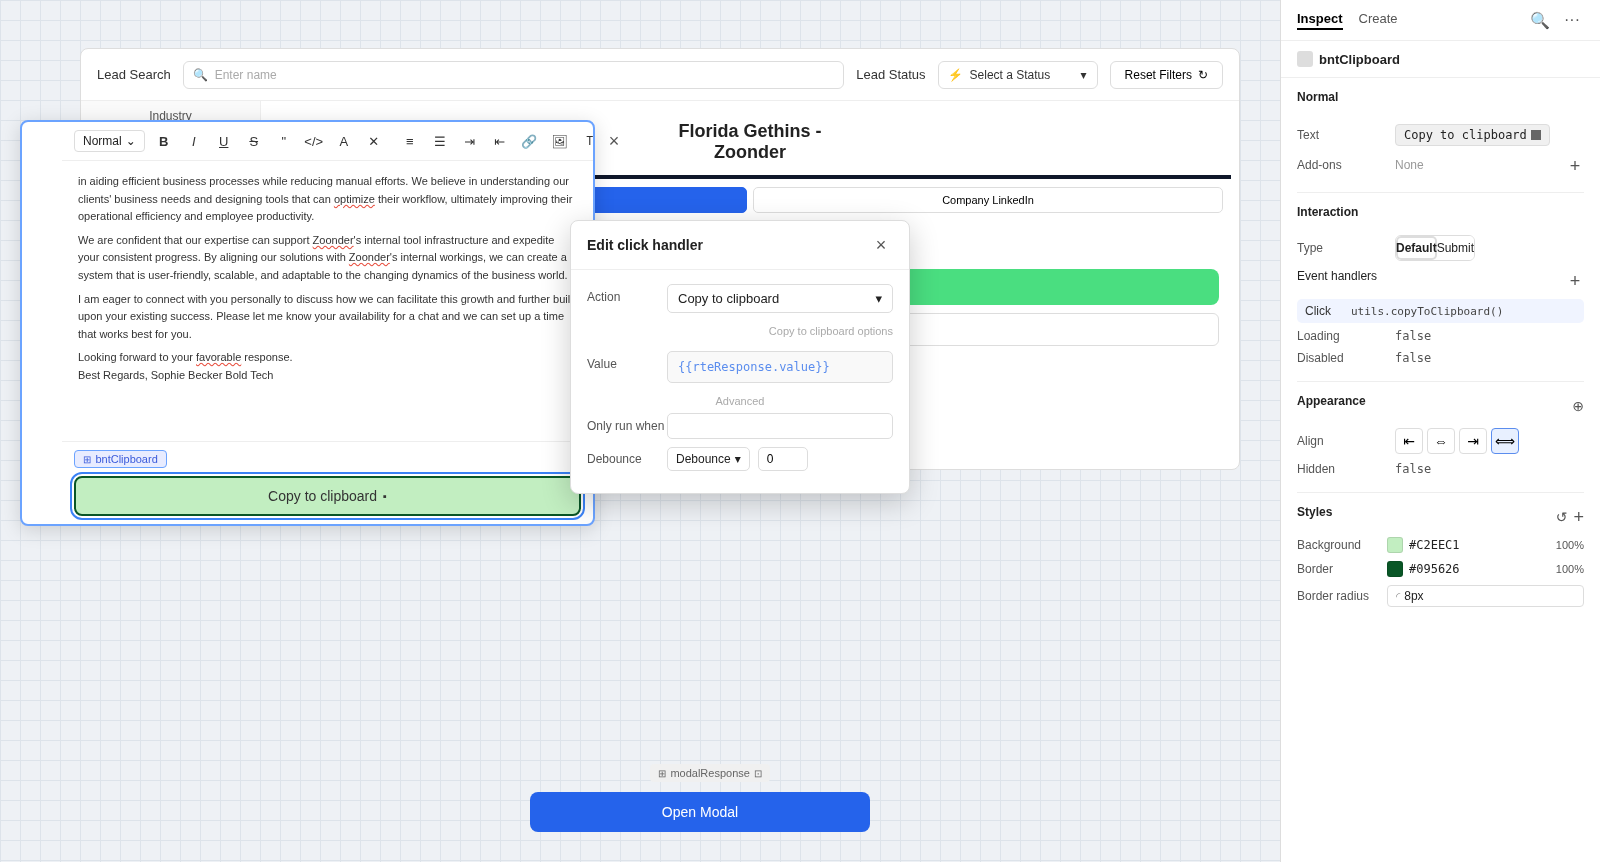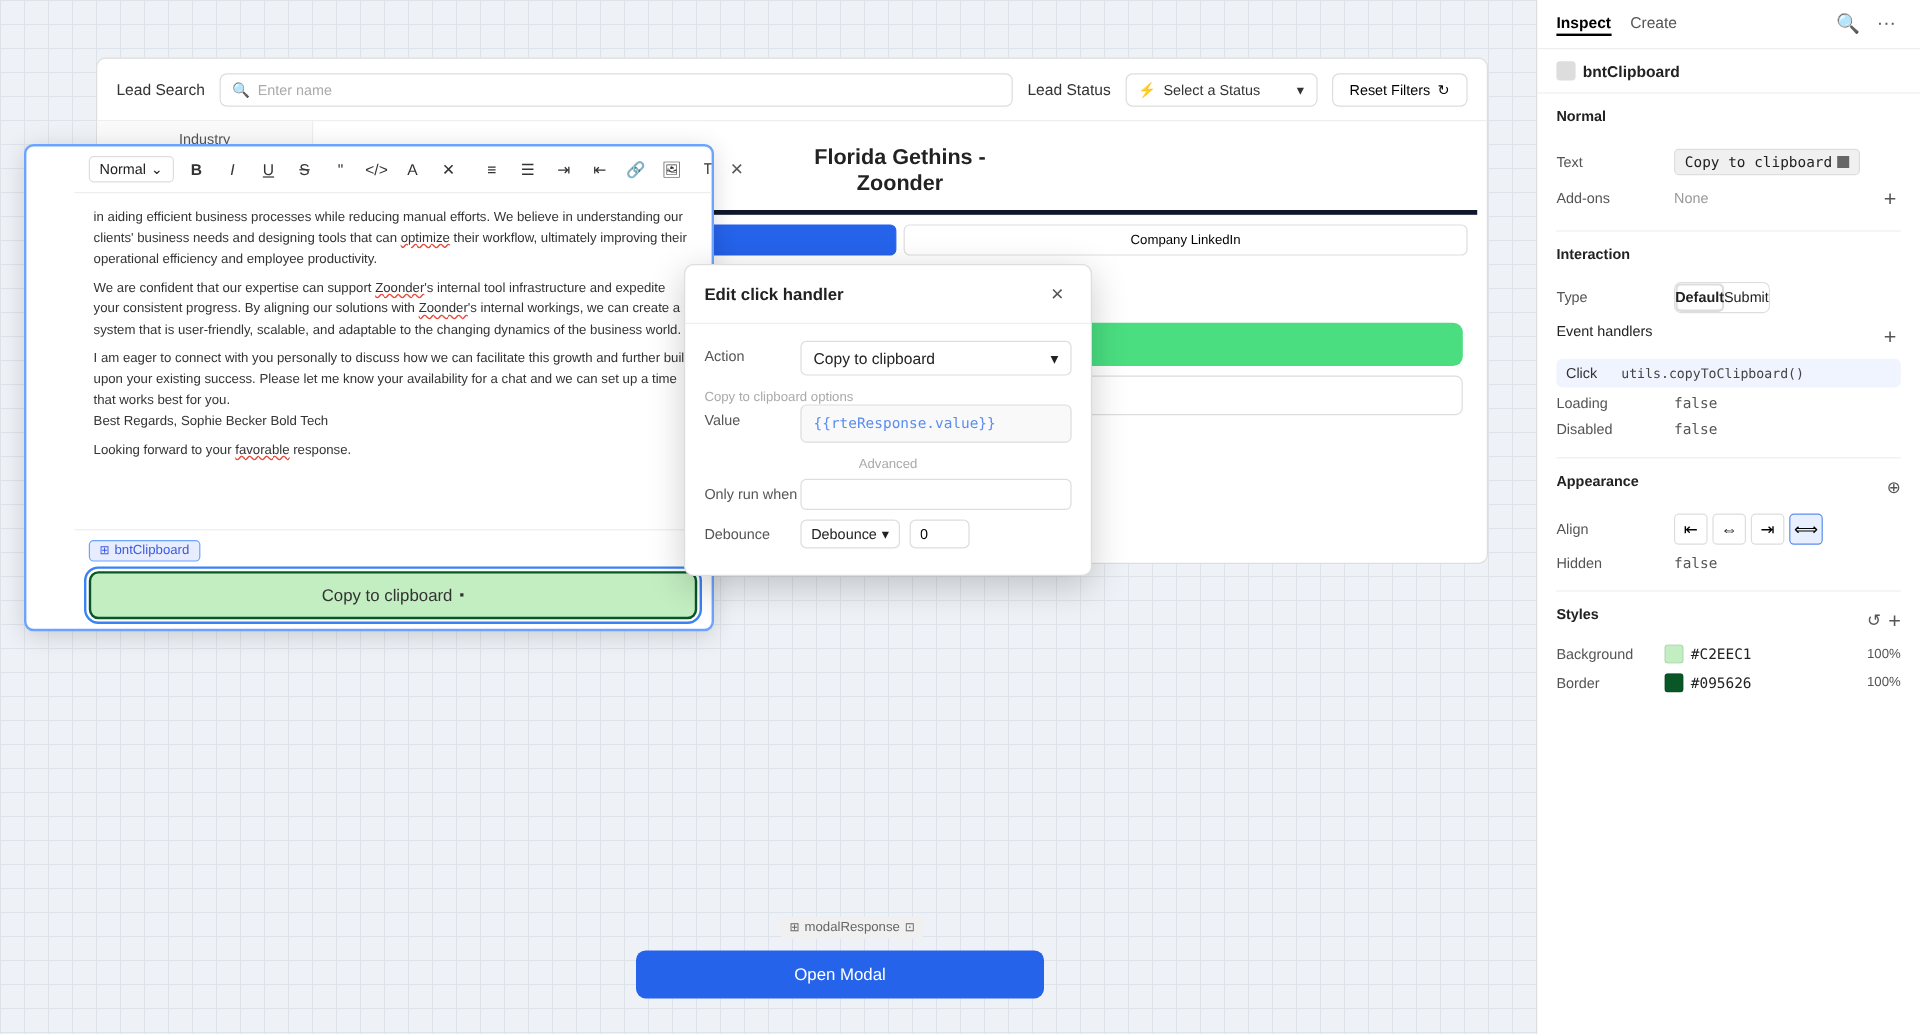--- a/index.html
+++ b/index.html
@@ -112,21 +112,21 @@
     
     .modal-overlay { position: absolute; top: 220px; left: 570px; width: 340px; background: #fff; border-radius: 8px; border: 1px solid #ddd; box-shadow: 0 8px 30px rgba(0,0,0,0.2); z-index: 100; }
     .modal-header { display: flex; align-items: center; justify-content: space-between; padding: 12px 16px; border-bottom: 1px solid #eee; }
     .modal-title { font-size: 14px; font-weight: 600; }
     .modal-close { width: 24px; height: 24px; border: none; background: none; cursor: pointer; font-size: 18px; color: #555; }
     .modal-body { padding: 14px 16px; }
     .modal-row { display: flex; align-items: flex-start; margin-bottom: 12px; }
     .modal-label { font-size: 12px; color: #555; width: 80px; padding-top: 6px; }
     .modal-control { flex: 1; }
     .modal-select { width: 100%; border: 1px solid #ddd; border-radius: 5px; padding: 6px 10px; font-size: 13px; background: #fff; display: flex; align-items: center; justify-content: space-between; cursor: pointer; }
-    .modal-hint { font-size: 11px; color: #aaa; text-align: left; margin-bottom: 0; }
+    .modal-hint { font-size: 11px; color: #aaa; text-align: right; margin-bottom: 14px; }
     .modal-value-box { border: 1px solid #ddd; border-radius: 5px; padding: 8px 10px; font-size: 12px; font-family: monospace; background: #f9f9f9; }
     .template-var { color: #5b8dee; }
     .modal-divider { text-align: center; font-size: 11px; color: #aaa; margin: 6px 0; }
     .modal-footer-row { display: flex; align-items: center; margin-bottom: 8px; }
     .modal-footer-label { font-size: 12px; color: #555; width: 80px; }
     .modal-text-input { flex: 1; border: 1px solid #ddd; border-radius: 5px; padding: 5px 8px; font-size: 12px; }
     .debounce-row { display: flex; align-items: center; gap: 8px; }
     .debounce-select { border: 1px solid #ddd; border-radius: 5px; padding: 4px 8px; font-size: 12px; display: flex; align-items: center; gap: 4px; cursor: pointer; }
     .debounce-input { width: 50px; border: 1px solid #ddd; border-radius: 5px; padding: 4px 8px; font-size: 12px; }
 
@@ -285,22 +285,22 @@
           <button class="toolbar-btn">🔗</button>
           <button class="toolbar-btn">🖼</button>
           <button class="toolbar-btn">Ｔ</button>
         </div>
         <button class="editor-close">×</button>
       </div>
       <div class="editor-content">
         <p>in aiding efficient business processes while reducing manual efforts. We believe in understanding our clients' business needs and designing tools that can <span style="text-decoration:underline;text-decoration-color:#e74c3c;text-decoration-style:wavy;">optimize</span> their workflow, ultimately improving their operational efficiency and employee productivity.</p>
         <p style="margin-top:6px;"> We are confident that our expertise can support <span class="underline-red">Zoonder</span>'s internal tool infrastructure and expedite your consistent progress. By aligning our solutions with <span class="underline-red">Zoonder</span>'s internal workings, we can create a system that is user-friendly, scalable, and adaptable to the changing dynamics of the business world.</p>
         <p style="margin-top:6px;"> I am eager to connect with you personally to discuss how we can facilitate this growth and further build upon your existing success. Please let me know your availability for a chat and we can set up a time that works best for you.</p>
+        <p style="margin-top:6px;"> Looking forward to your <span style="text-decoration:underline;text-decoration-color:#e74c3c;text-decoration-style:wavy;">favorable</span> response.</p>
         <p>Best Regards, Sophie Becker Bold Tech</p>
-        <p style="margin-top:6px;"> Looking forward to your <span style="text-decoration:underline;text-decoration-color:#e74c3c;text-decoration-style:wavy;">favorable</span> response.</p>
       </div>
       <div class="editor-footer">
         <div class="editor-label">
           <span style="font-size:10px;">⊞</span>
           <span>bntClipboard</span>
         </div>
         <button class="copy-btn copy-btn-selected">
           <span>Copy to clipboard</span>
           <span style="font-size:11px;">▪</span>
         </button>
@@ -466,16 +466,23 @@
           <span class="color-swatch" style="background:#C2EEC1;"></span>
           <span class="styles-color-val">#C2EEC1</span>
           <span class="styles-pct">100%</span>
         </div>
         <div class="styles-row">
           <span class="styles-label">Border</span>
           <span class="color-swatch" style="background:#095626;"></span>
           <span class="styles-color-val">#095626</span>
           <span class="styles-pct">100%</span>
         </div>
+        <div class="styles-row">
+          <span class="styles-label">Border radius</span>
+          <div class="styles-input-wrap">
+            <span class="border-radius-icon">◜</span>
+            <span>8px</span>
+          </div>
+        </div>
       </div>
     </div>
   </div>
 </div>
 
 </body></html>

